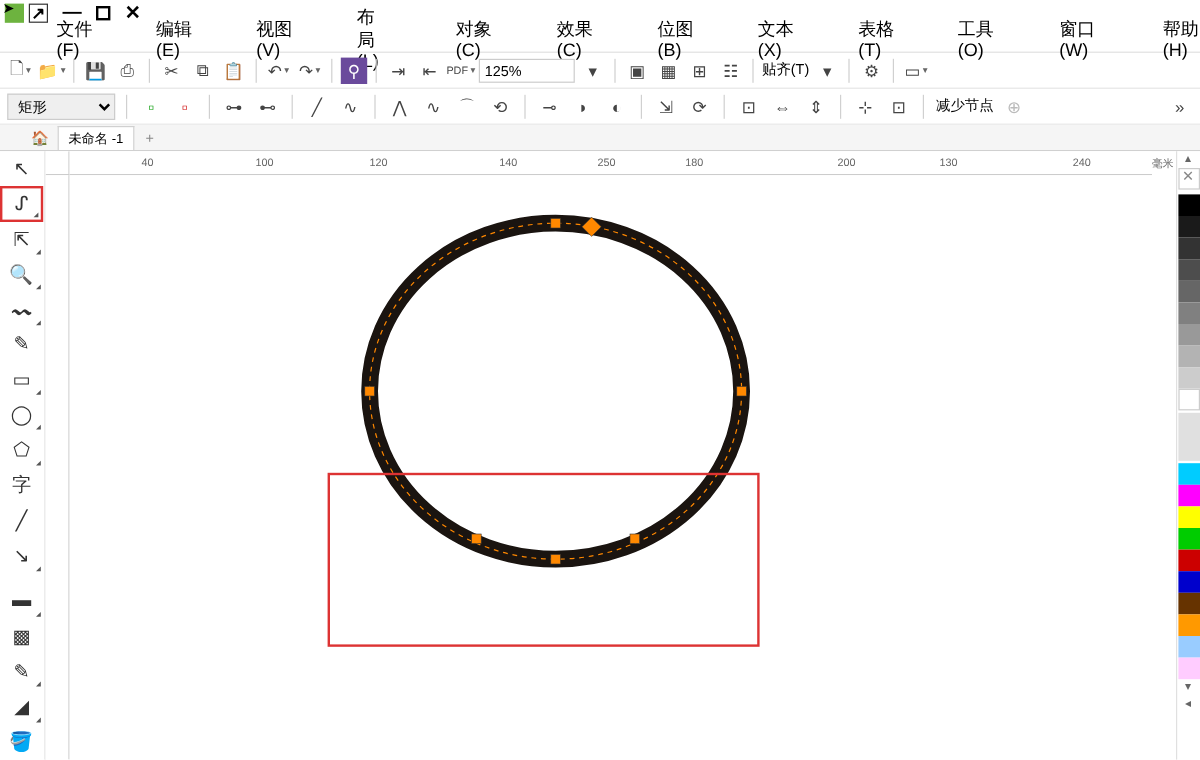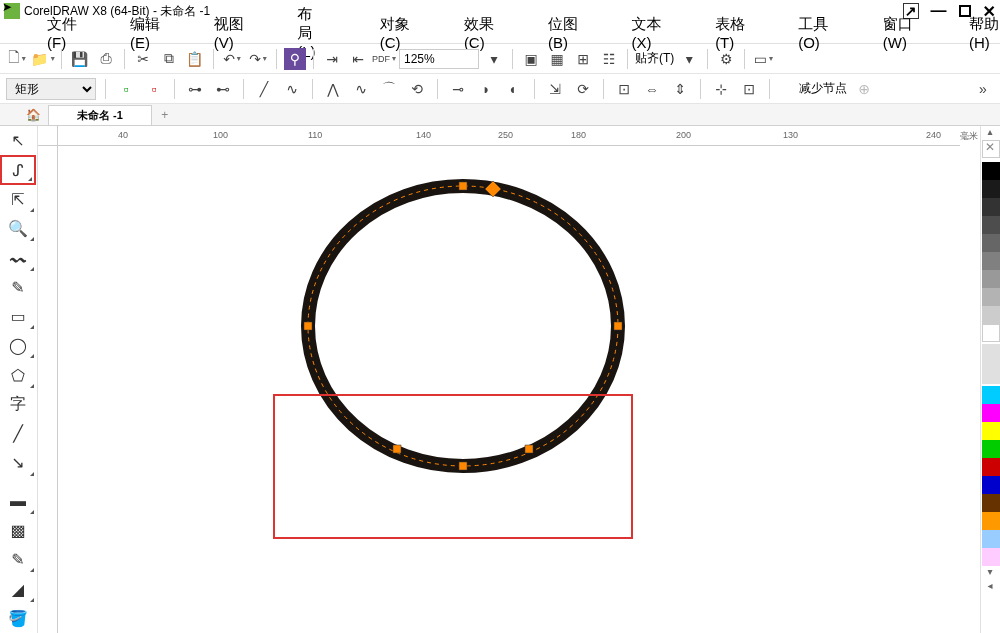--- a/index.html
+++ b/index.html
@@ -19,21 +19,21 @@
 .tb-btn { width: 22px; height: 22px; display: flex; align-items: center; justify-content: center; cursor: pointer; color: #444; font-size: 14px; }
 .tb-dd { display: flex; align-items: center; }
 .tb-dd::after { content: "▾"; font-size: 8px; margin-left: 2px; color: #666; }
 .sep { width: 1px; height: 20px; background: #d0d0d0; margin: 0 3px; }
 
 .zoom-input { width: 80px; height: 20px; border: 1px solid #ccc; padding: 0 4px; font-size: 12px; }
 .shape-select { width: 90px; height: 22px; border: 1px solid #ccc; font-size: 12px; padding: 0 4px; }
 
 .tabbar { height: 22px; display: flex; align-items: center; background: #f5f5f5; border-bottom: 1px solid #d0d0d0; padding-left: 4px; }
 .tab-home { width: 20px; height: 18px; display: flex; align-items: center; justify-content: center; }
-.tab { background: #fff; border: 1px solid #d0d0d0; border-bottom: none; padding: 2px 28px; font-size: 11px; margin-left: 4px; font-weight: bold; }
+.tab { background: #fff; border: 1px solid #d0d0d0; border-bottom: none; padding: 2px 8px; font-size: 11px; margin-left: 4px; }
 .tab-add { width: 18px; height: 18px; display: flex; align-items: center; justify-content: center; color: #888; margin-left: 4px; cursor: pointer; }
 
 .workspace { position: absolute; top: 126px; left: 0; right: 0; bottom: 0; display: flex; }
 
 .toolbox { width: 38px; background: #fff; border-right: 1px solid #e0e0e0; display: flex; flex-direction: column; }
 .toolbox .tool { width: 36px; height: 32px; display: flex; align-items: center; justify-content: center; cursor: pointer; font-size: 16px; color: #333; position: relative; }
 .toolbox .tool.sel { border: 2px solid #d33; }
 .tool-corner::after { content: ""; position: absolute; right: 2px; bottom: 2px; width: 0; height: 0; border-left: 4px solid transparent; border-bottom: 4px solid #555; }
 
 .canvas-area { flex: 1; position: relative; background: #fff; overflow: hidden; }
@@ -57,28 +57,27 @@
 .color-palette { width: 20px; background: #fff; display: flex; flex-direction: column; border-left: 1px solid #e0e0e0; }
 .color-sw { width: 18px; height: 18px; margin: 0 1px; cursor: pointer; }
 .color-none { width: 18px; height: 18px; margin: 0 1px 4px 1px; background: #fff; position: relative; border: 1px solid #ccc; }
 .color-none::after { content: "✕"; position: absolute; top: -1px; left: 2px; font-size: 12px; color: #888; }
 .palette-scroll { width: 18px; height: 40px; background: #e0e0e0; margin: 2px 1px; }
 .palette-arrow { width: 18px; height: 14px; text-align: center; font-size: 10px; color: #666; cursor: pointer; }
 
 .pick-arrow { position: absolute; left: 2px; top: 0px; font-size: 12px; }
 
 .snap-label { font-size: 12px; }
-.reduce-label { font-size: 12px; margin-left: 20px; }
+.reduce-label { font-size: 12px; margin-left: 1px; }
 </style>
 </head>
 <body>
 
 <div class="titlebar">
   <span class="app-icon"></span>
-  <span class="title">CorelDRAW X8 (64-Bit) - 未命名 -1</span>
   <div class="winbtns">
     <span style="font-size:14px;border:1px solid #333;width:16px;height:16px;display:inline-flex;align-items:center;justify-content:center;">↗</span>
     <span>—</span>
     <span style="border:2px solid #000;width:12px;height:12px;display:inline-block;"></span>
     <span>✕</span>
   </div>
 </div>
 
 <div class="menubar">
   <span>文件(F)</span>
@@ -196,27 +195,27 @@
     <div class="tool tool-corner">✎</div>
     <div class="tool tool-corner">◢</div>
     <div class="tool">🪣</div>
   </div>
 
   <div class="canvas-area">
     <div class="ruler-corner"></div>
     <div class="ruler-h">
       <div style="left:60px">40</div>
       <div style="left:155px">100</div>
-      <div style="left:250px">110</div>
+      <div style="left:250px">120</div>
       <div style="left:358px">140</div>
       <div style="left:440px">250</div>
       <div style="left:513px">180</div>
-      <div style="left:618px">200</div>
+      <div style="left:640px">200</div>
       <div style="left:725px">130</div>
-      <div style="left:868px">240</div>
+      <div style="left:836px">240</div>
     </div>
     <span class="ruler-unit">毫米</span>
     <div class="ruler-v"></div>
 
     <div class="canvas">
       <div class="ellipse-outer" style="left:240px; top:30px;">
         <svg class="ellipse-shape" viewBox="0 0 330 300">
           <ellipse class="fillring" cx="165" cy="150" rx="155" ry="140"></ellipse>
           <ellipse class="dashring" cx="165" cy="150" rx="155" ry="140"></ellipse>
           <rect class="node" x="161" y="6" width="8" height="8"></rect>

